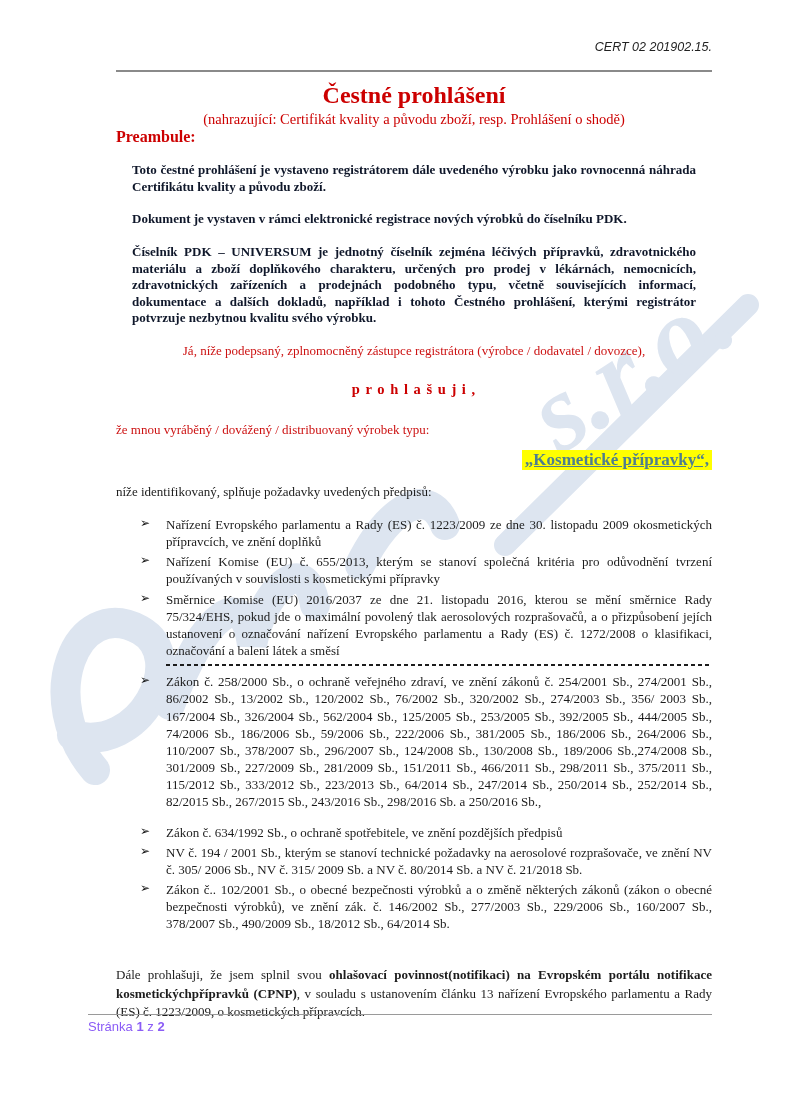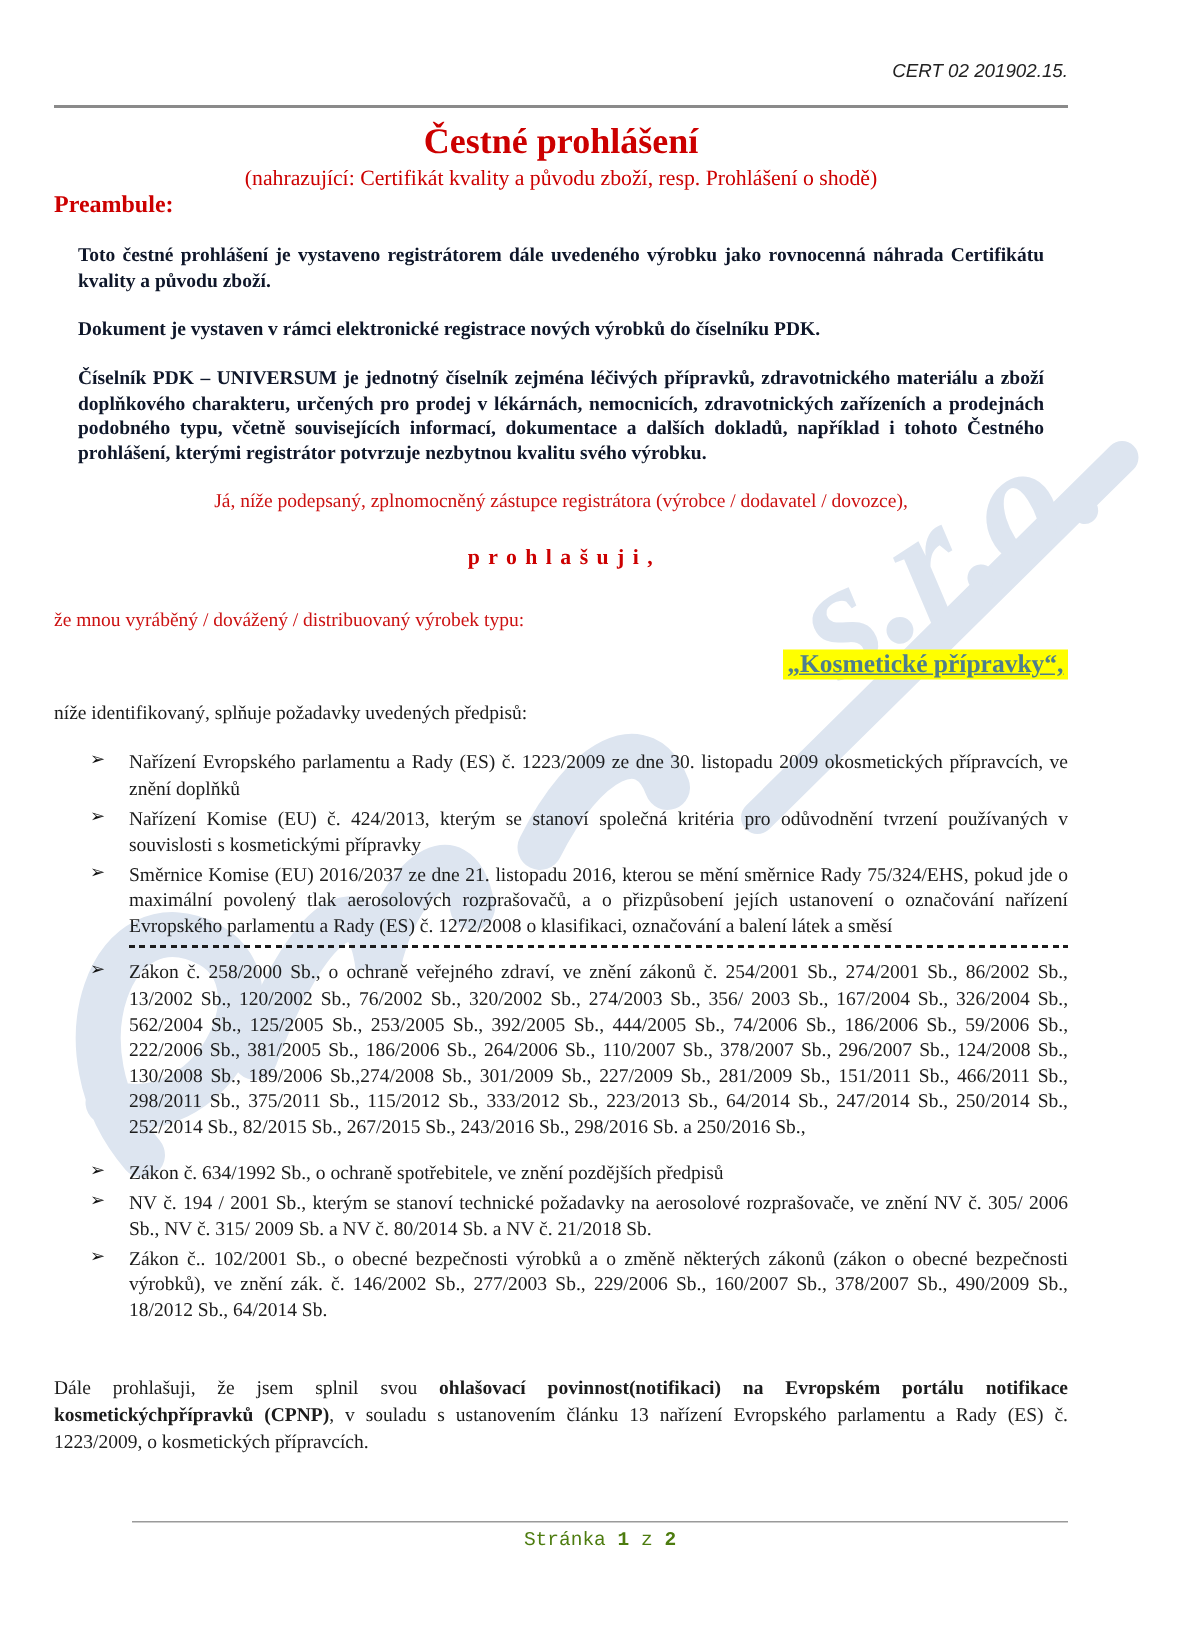--- a/index.html
+++ b/index.html
@@ -10,21 +10,21 @@
     overflow:hidden;
     font-family:"Liberation Serif", serif;
     color:#1c1c1c;
   }
   .watermark{
     position:absolute;left:0;top:0;width:800px;height:1100px;
     z-index:0;pointer-events:none;
   }
   .content{
     position:relative;z-index:1;
-    padding:40px 88px 0 36px;
+    padding:40px 88px 0 116px;
   }
   .doc-ref{
     font-family:"Liberation Sans", sans-serif;
     font-style:italic;
     font-size:12.5px;
     text-align:right;
     color:#222;
   }
   .rule{
     border:none;
@@ -131,24 +131,24 @@
     color:#1c1c1c;
   }
   .closing .b{font-weight:bold;}
   .footer{
     position:absolute;
     left:88px;right:88px;top:1014px;
     z-index:1;
   }
   .footer .rule{margin:0 0 4px 0;border-top:1.5px solid #9a9a9a;}
   .footer-text{
-    text-align:center;
-    font-family:Liberation Mono, monospace;
-    font-size:13px;
-    color:#4d7c0f;
+    text-align:left;
+    font-family:Liberation Sans, sans-serif;
+    font-size:13px;
+    color:#8b5cf6;
   }
   .footer-text .b{font-weight:bold;}
 </style>
 </head>
 <body>
 
 <div class="page">
 
   <div class="watermark">
     <svg width="800" height="1100" viewBox="0 0 800 1100" xmlns="http://www.w3.org/2000/svg">
@@ -185,21 +185,21 @@
     </p>
     <p class="compliance-line">níže identifikovaný, splňuje požadavky uvedených předpisů:</p>
 
     <div class="reg-list" id="reg-list">
         <div class="reg-item">
           <span class="bullet">➢</span>
           <div class="reg-text"><span class="b">Nařízení Evropského parlamentu a Rady (ES) č. 1223/2009</span><span> ze dne 30. listopadu 2009 </span><span class="b">okosmetických přípravcích, ve znění doplňků</span></div>
         </div>
         <div class="reg-item">
           <span class="bullet">➢</span>
-          <div class="reg-text"><span class="b">Nařízení Komise (EU) č. 424/2013, kterým se stanoví společná kritéria pro odůvodnění tvrzení používaných v souvislosti s kosmetickými přípravky</span></div>
+          <div class="reg-text"><span class="b">Nařízení Komise (EU) č. 655/2013, kterým se stanoví společná kritéria pro odůvodnění tvrzení používaných v souvislosti s kosmetickými přípravky</span></div>
         </div>
         <div class="reg-item">
           <span class="bullet">➢</span>
           <div class="reg-text"><span class="b">Směrnice Komise (EU) 2016/2037</span><span> ze dne 21. listopadu 2016, </span><span class="b">kterou se mění směrnice Rady 75/324/EHS, pokud jde o maximální povolený tlak aerosolových rozprašovačů,</span><span> a o přizpůsobení jejích ustanovení o označování nařízení Evropského parlamentu a Rady (ES) č. 1272/2008 o klasifikaci, označování a balení látek a směsí</span></div>
         </div>
         <div class="dashed-sep"></div>
         <div class="reg-item">
           <span class="bullet">➢</span>
           <div class="reg-text"><span class="b">Zákon č. 258/2000 Sb., o ochraně veřejného zdraví</span><span>, ve znění zákonů č. 254/2001 Sb., 274/2001 Sb., 86/2002 Sb., 13/2002 Sb., 120/2002 Sb., 76/2002 Sb., 320/2002 Sb., 274/2003 Sb.,  356/ 2003 Sb., 167/2004 Sb., 326/2004 Sb.,  562/2004 Sb., 125/2005 Sb., 253/2005 Sb., 392/2005 Sb.,  444/2005 Sb., 74/2006 Sb., 186/2006 Sb., 59/2006 Sb., 222/2006 Sb., 381/2005 Sb., 186/2006 Sb., 264/2006 Sb., 110/2007 Sb., 378/2007 Sb.,  296/2007 Sb., 124/2008 Sb., 130/2008 Sb., 189/2006 Sb.,274/2008 Sb., 301/2009 Sb., 227/2009 Sb., 281/2009 Sb., 151/2011 Sb., 466/2011 Sb., 298/2011 Sb., 375/2011 Sb., 115/2012 Sb., 333/2012 Sb., 223/2013 Sb., 64/2014 Sb., 247/2014 Sb., 250/2014 Sb., 252/2014 Sb., 82/2015 Sb., 267/2015 Sb., 243/2016 Sb., 298/2016 Sb. a 250/2016 Sb.,</span></div>
         </div>

